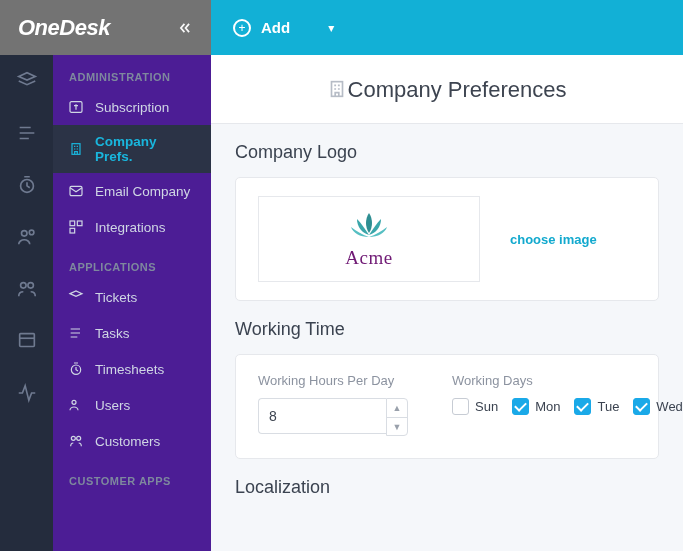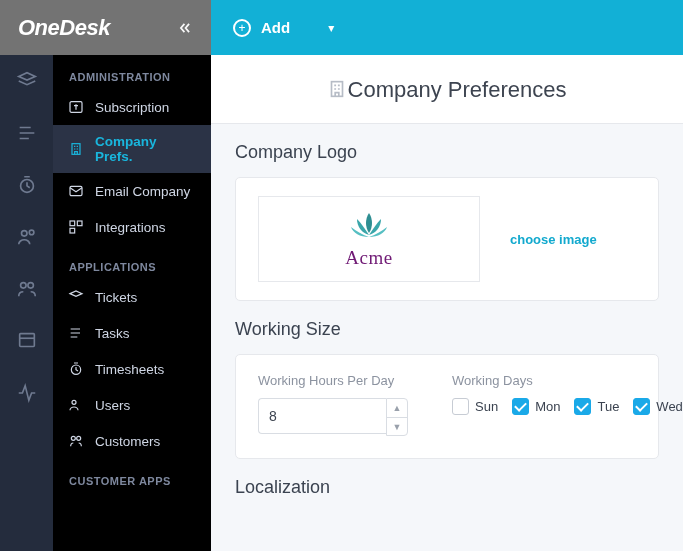--- a/index.html
+++ b/index.html
@@ -18,21 +18,21 @@
 
 
 .main { display: flex; height: calc(551px - 55px); }
 
 
 .iconrail { width: 53px; background: #242c3d; display: flex; flex-direction: column; align-items: center; padding-top: 14px; gap: 28px; }
 .iconrail .ri { width: 24px; height: 24px; display: flex; align-items: center; justify-content: center; color: #6f7a90; cursor: pointer; }
 .iconrail svg { width: 22px; height: 22px; stroke: #6f7a90; fill: none; stroke-width: 1.8; }
 
 
-.sidebar { width: 158px; background: #000000; color: #cfd6e4; overflow: hidden; }
+.sidebar { width: 158px; background: #4c1d95; color: #cfd6e4; overflow: hidden; }
 .sb-section { padding: 16px 0 6px 16px; font-size: 11px; letter-spacing: 0.5px; color: #7e889e; font-weight: 600; }
 .sb-item { display: flex; align-items: center; gap: 10px; padding: 9px 14px; font-size: 13.5px; color: #cfd6e4; cursor: pointer; }
 .sb-item .sb-icon { width: 18px; height: 18px; display: flex; align-items: center; justify-content: center; }
 .sb-item svg { width: 16px; height: 16px; stroke: #cfd6e4; fill: none; stroke-width: 1.8; }
 .sb-item.active { background: #2b3346; color: #19b6dd; }
 .sb-item.active svg { stroke: #19b6dd; }
 .sb-item.active .sb-label { font-weight: 600; }
 
 
 .content { flex: 1; background: #fff; overflow: hidden; }
@@ -249,21 +249,21 @@
               <span class="acme-text">Acme</span>
             </div>
           </div>
           <div class="logo-side">
             <span class="choose-link">choose image</span>
           </div>
         </div>
       </div>
 
       <div class="section">
-        <h2>Working Size</h2>
+        <h2>Working Time</h2>
         <div class="panel worktime">
           <div class="field">
             <span class="field-label">Working Hours Per Day</span>
             <div class="num-input">
               <input type="text" value="8" style="">
               <div class="spinners">
                 <div class="sp">▲</div>
                 <div class="sp">▼</div>
               </div>
             </div>

